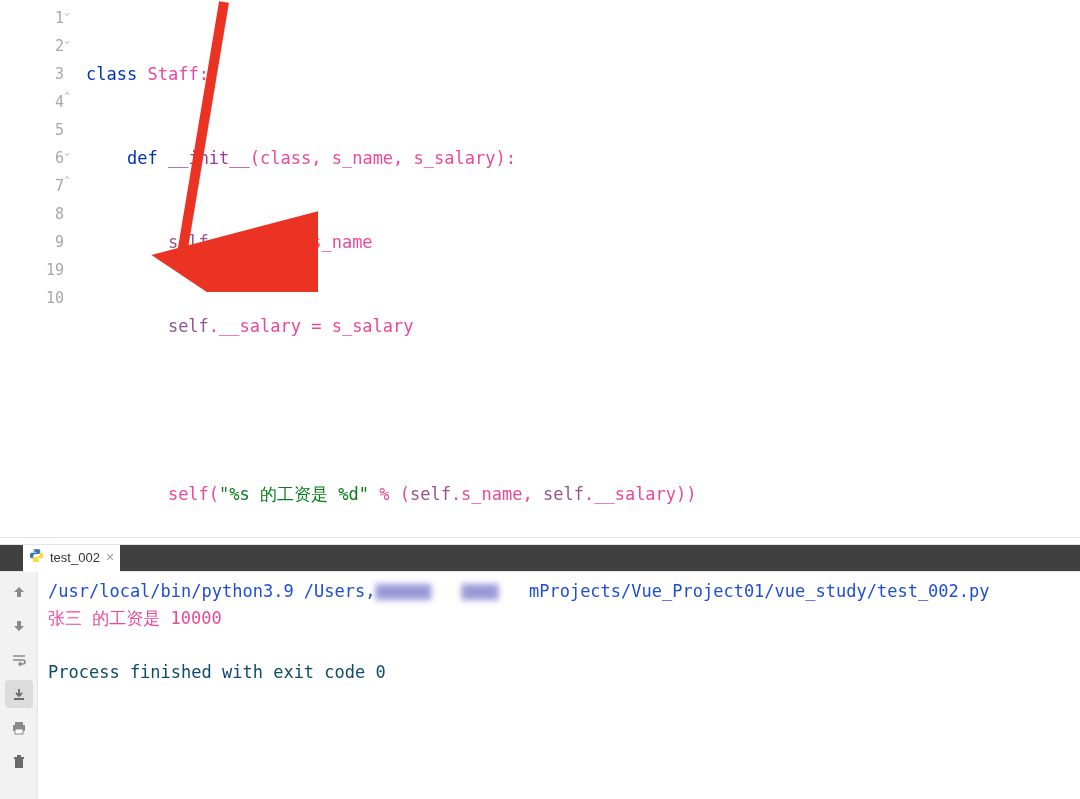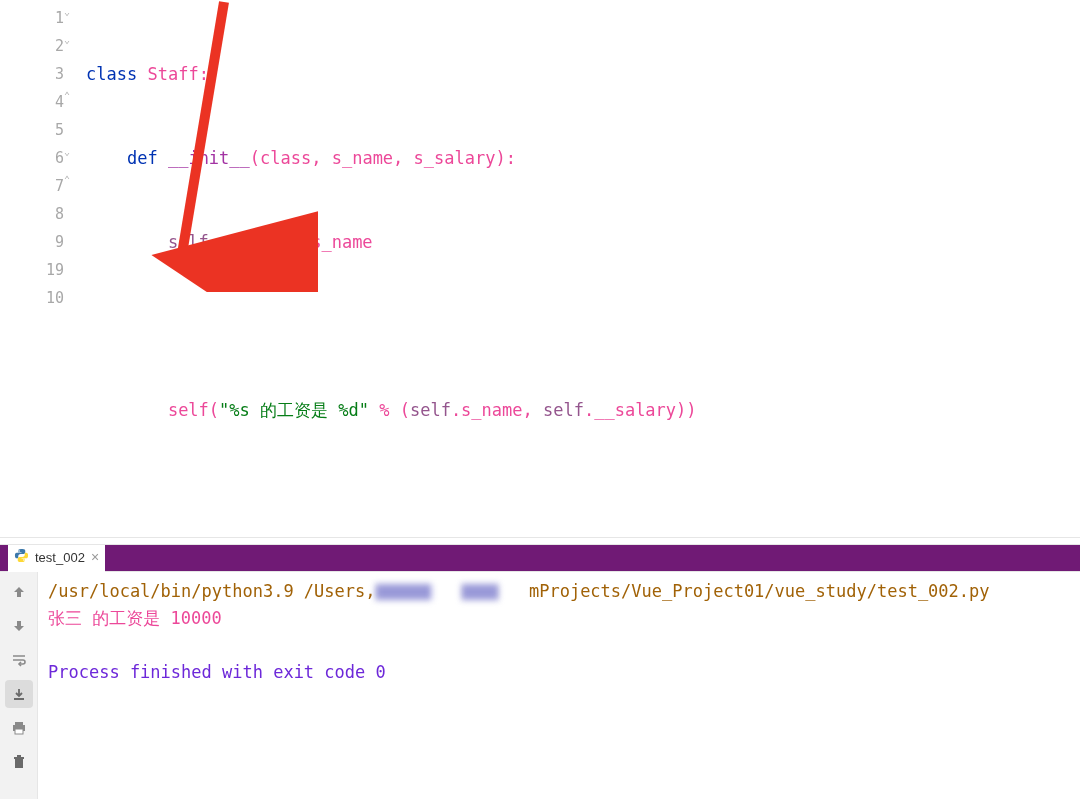--- a/index.html
+++ b/index.html
@@ -64,23 +64,23 @@
     height: 310px;
     pointer-events: none;
   }
 
   .panel-sep { height: 7px; background: #ffffff; border-bottom: 1px solid #e6e6e6; }
 
   .run-tab-bar {
     height: 27px;
     display: flex;
     align-items: center;
-    background: #701a75;
+    background: #404040;
     border-bottom: 1px solid #e6e6e6;
-    padding-left: 2px;
+    padding-left: 17px;
   }
   .run-bar-handle { width: 6px; text-align:center; color:#aaa; font-size:14px;}
   .run-tab {
     display: flex;
     align-items: center;
     height: 27px;
     background: #ffffff;
     border-top: 0px;
     border-bottom: 2px solid transparent;
     padding: 0 6px 0 6px;
@@ -118,28 +118,28 @@
   .tool-btn.active { background:#dcdcdc; }
   .console-out {
     flex: 1;
     padding: 6px 10px 0 10px;
     font-size: 17px;
     line-height: 27px;
     white-space: pre;
     color: #080808;
     font-weight:500;
   }
-  .cmd { color: #a16207; }
+  .cmd { color: #1d4ed8; }
   .redact {
     display:inline-block; vertical-align:middle;
     height:16px;
     background: repeating-linear-gradient(90deg,#7d7dc8 0 4px,#b5b5e8 4px 8px);
     filter: blur(3px);
   }
-  .proc { color: #6d28d9; }
+  .proc { color: #0c4a6e; }
 </style>
 </head>
 <body>
 
 <div class="editor-area">
   <div class="gutter">
     <div class="gutter-line">1</div>
     <div class="gutter-line">2</div>
     <div class="gutter-line">3</div>
     <div class="gutter-line">4</div>
@@ -156,20 +156,21 @@
       <span class="fold-mark" style="top:86px;">⌃</span>
       <span class="fold-mark" style="top:142px;">⌄</span>
       <span class="fold-mark" style="top:170px;">⌃</span>
     </div>
   </div>
 
   <div class="code">
     <div class="code-line"><span class="kw">class</span> <span class="plain">Staff</span><span class="plain">:</span></div>
     <div class="code-line">    <span class="kw">def</span> <span class="magic">__init__</span><span class="plain">(class, s_name, s_salary):</span></div>
     <div class="code-line">        <span class="self">self</span><span class="plain">.s_name = s_name</span></div>
+    <div class="code-line">        <span class="self">self</span><span class="plain">.__salary = s_salary</span></div>
     <div class="code-line"></div>
     <div class="code-line">        <span class="plain">self(</span><span class="str">"%s 的工资是 %d"</span><span class="plain"> % (</span><span class="self">self</span><span class="plain">.s_name, </span><span class="self">self</span><span class="plain">.__salary))</span></div>
     <div class="code-line"></div>
     <div class="code-line"></div>
     
     
 
     
     <svg class="arrow-overlay" viewBox="0 0 200 310">
       <defs>

